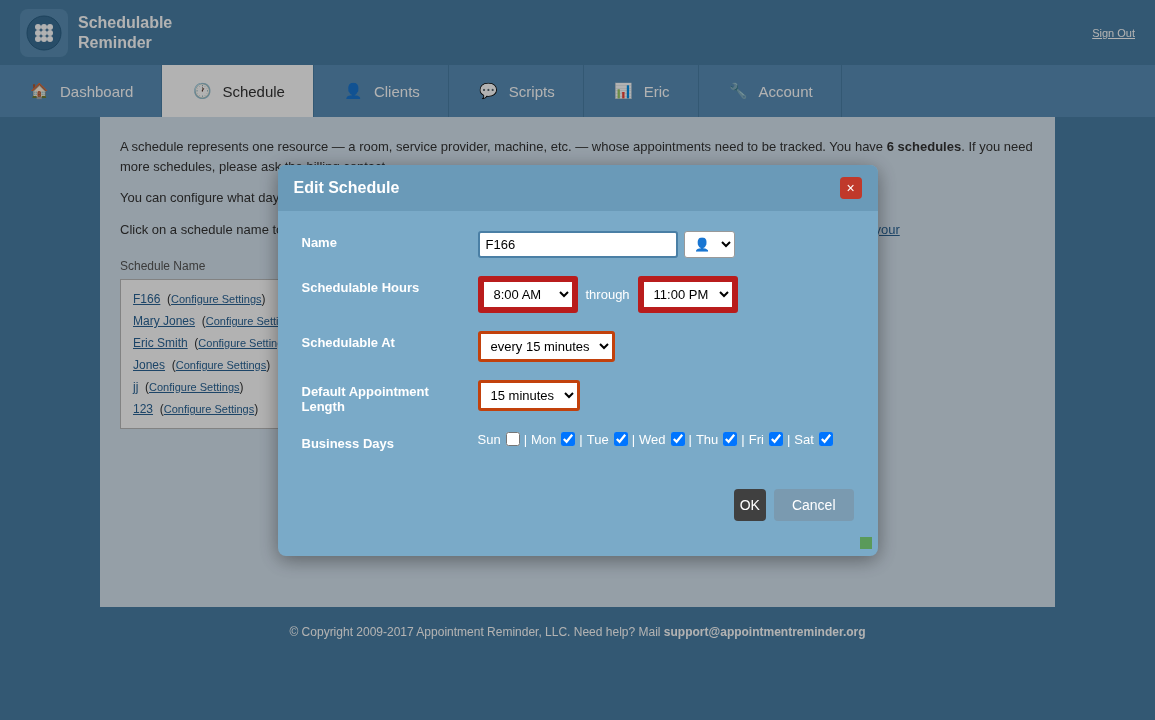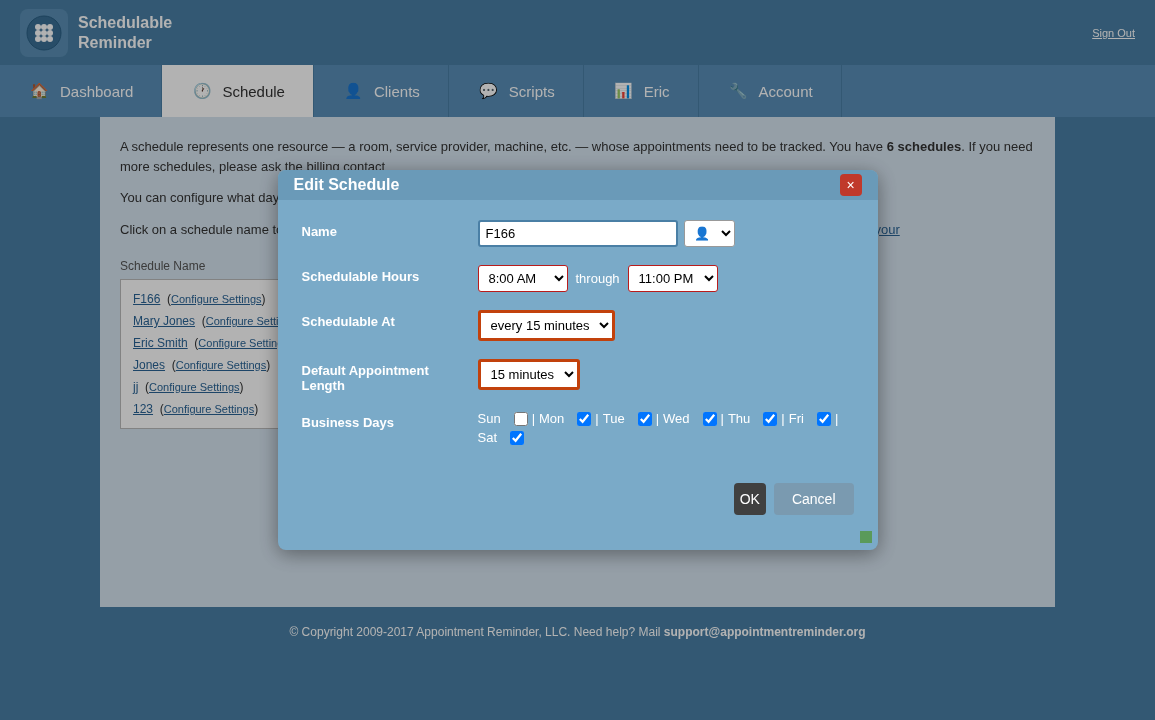--- a/index.html
+++ b/index.html
@@ -93,21 +93,21 @@
     .modal {
       background: #7aaac8;
       border-radius: 8px;
       width: 600px;
       padding: 0;
       box-shadow: 0 4px 20px rgba(0,0,0,0.4);
     }
     .modal-header {
       background: #6a9ab8;
       border-radius: 8px 8px 0 0;
-      padding: 4px 16px;
+      padding: 12px 16px;
       display: flex;
       justify-content: space-between;
       align-items: center;
       color: white;
       font-size: 16px;
       font-weight: bold;
     }
     .modal-close {
       background: #c0392b;
       color: white;
@@ -149,37 +149,37 @@
       padding: 4px 6px;
       border: 1px solid #999;
       border-radius: 3px;
       font-size: 13px;
       background: white;
     }
 
     .time-row { display: flex; align-items: center; gap: 8px; }
     .time-select {
       padding: 4px 6px;
-      border: 1px solid #b91c1c;
+      border: 6px solid #b91c1c;
       border-radius: 3px;
       font-size: 13px;
       background: white;
     }
     .through-label { color: white; font-size: 13px; }
 
     .interval-select {
       padding: 4px 6px;
       border: 3px solid #c2410c;
       border-radius: 3px;
       font-size: 13px;
       background: white;
     }
 
     .days-row { display: flex; align-items: center; gap: 4px; flex-wrap: wrap; }
-    .day-item { display: flex; align-items: center; gap: 13px; color: white; font-size: 13px; }
+    .day-item { display: flex; align-items: center; gap: 5px; color: white; font-size: 13px; }
     .day-sep { color: white; font-size: 13px; }
     .day-cb { width: 14px; height: 14px; }
 
     .modal-footer {
       display: flex;
       justify-content: flex-end;
       gap: 8px;
       padding: 0 24px 16px 24px;
     }
     .btn-ok {

